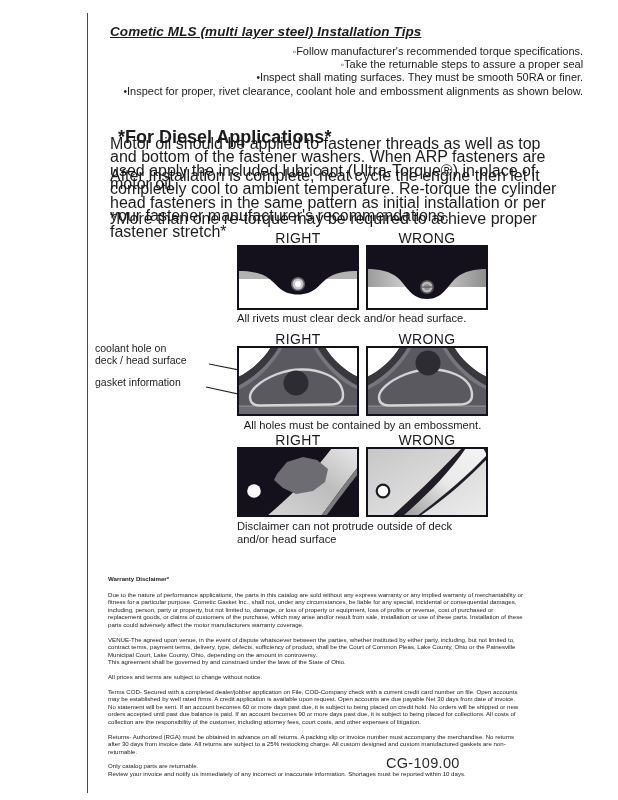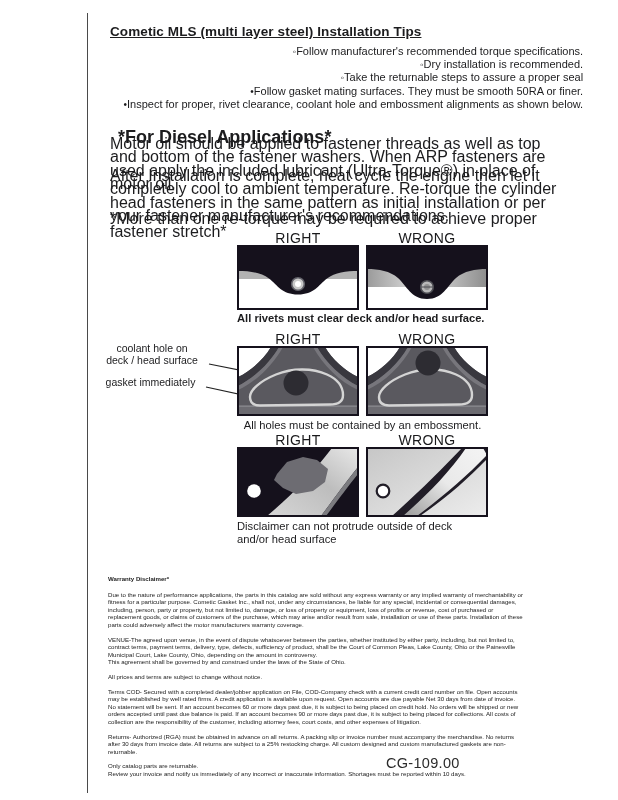--- a/index.html
+++ b/index.html
@@ -4,21 +4,21 @@
 <style>
   html,body { margin:0; padding:0; background:#ffffff; }
   .page {
     position:relative; width:618px; height:800px; background:#ffffff;
     font-family:"Liberation Sans", sans-serif; color:#1c1c1e; overflow:hidden;
   }
   .left-rule { position:absolute; left:87px; top:13px; width:1px; height:780px; background:#4a4a4a; }
 
   .title {
     position:absolute; left:110px; top:24px; margin:0;
-    font-size:13.5px; font-weight:bold; text-decoration:underline; letter-spacing:0.1px;
+    font-size:13.5px; font-weight:bold; text-decoration:underline; letter-spacing:0.1px;font-style:italic;
   }
 
   .tips { position:absolute; left:97px; top:45px; font-size:11px; line-height:13.2px; }
   .tip { white-space:nowrap;text-align:right; }
   .tip .mk { display:inline-block; width:9px; font-size:10px; }
   .tip.main .mk::before { content:"\25E6"; }
   .tip.sub { margin-left:21px; }
   .tip.sub .mk::before { content:"\2022"; }
 
   .diesel-h { position:absolute; left:110px; top:119px; margin:8px; font-size:18px; font-weight:bold; }
@@ -31,25 +31,25 @@
   #dg1 { top:230px; height:100px; }
   #dg2 { top:331px; height:101px; }
   #dg3 { top:432px; height:120px; }
   .dlab { position:absolute; top:0; width:122px; text-align:center; font-size:14px; letter-spacing:0.4px; color:#19191b; }
   .dlab.l { left:237px; }
   .dlab.w { left:366px; }
   .pnl { position:absolute; top:15px; }
   .pnl.l { left:237px; }
   .pnl.w { left:366px; }
   .cap { position:absolute; left:237px; font-size:11.2px; color:#1c1c1e; }
-  #dg1 .cap { top:82px;font-weight:bold; }
+  #dg1 .cap { top:82px; }
   #dg2 .cap { top:88px; width:251px; text-align:center; }
   #dg3 .cap { top:88px; line-height:13px; }
 
-  .slab { position:absolute; text-align:center; font-size:10.5px; line-height:11.6px; color:#1c1c1e; }
+  .slab { position:absolute; text-align:left; font-size:10.5px; line-height:11.6px; color:#1c1c1e; }
   #slab1 { left:95px; top:12px; width:114px; }
   #slab2 { left:95px; top:46px; width:111px; }
   .leaders { position:absolute; left:0; top:0; pointer-events:none; }
 
   .disc { position:absolute; left:108px; top:575px; width:415px; font-size:6.1px; line-height:7.6px; color:#222; }
   .disc .hd { font-weight:bold; margin:0 0 8px 0; }
   .disc p { margin:7px 0 0 0; }
   .disc .grp { margin:7px 0 0 0; }
 
   .pcode { position:absolute; left:386px; top:755px; font-size:14.5px; letter-spacing:0.3px; color:#2b2b2b; }
@@ -57,23 +57,22 @@
 </head>
 <body>
 
 <div class="page">
   <div class="left-rule"></div>
 
   <h1 class="title">Cometic MLS (multi layer steel) Installation Tips</h1>
 
   <div class="tips">
     <div class="tip main"><span class="mk"></span><span>Follow manufacturer's recommended torque specifications.</span></div>
-    <div class="tip main"><span class="mk"></span><span>Dry installation is recommended.</span></div>
     <div class="tip main"><span class="mk"></span><span>Take the returnable steps to assure a proper seal</span></div>
-    <div class="tip sub"><span class="mk"></span><span>Follow gasket mating surfaces.  They must be smooth 50RA or finer.</span></div>
+    <div class="tip sub"><span class="mk"></span><span>Inspect shall mating surfaces.  They must be smooth 50RA or finer.</span></div>
     <div class="tip sub"><span class="mk"></span><span>Inspect for proper, rivet clearance, coolant hole and embossment alignments as shown below.</span></div>
   </div>
 
   <h2 class="diesel-h">*For Diesel Applications*</h2>
   <p class="bodyp" id="p1">Motor oil should be applied to fastener threads as well as top and bottom of the fastener washers. When ARP fasteners are used apply the included lubricant (Ultra-Torque®) in place of motor oil.</p>
   <p class="bodyp" id="p2">After Installation is complete, heat cycle the engine then let it completely cool to ambient temperature. Re-torque the cylinder head fasteners in the same pattern as initial installation or per your fastener manufacturer's recommendations.</p>
   <p class="bodyp" id="note">*More than one re-torque may be required to achieve proper fastener stretch*</p>
 
   <section class="dgsec" id="dg1">
     <div class="dlab l">RIGHT</div>
@@ -106,21 +105,21 @@
   </section>
 
   <section class="dgsec" id="dg2">
     <div class="dlab l">RIGHT</div>
     <div class="dlab w">WRONG</div>
 
     <div class="slab" id="slab1">
       <div>coolant hole on</div>
       <div>deck / head surface</div>
     </div>
-    <div class="slab" id="slab2">gasket immediately</div>
+    <div class="slab" id="slab2">gasket information</div>
     <svg class="leaders" width="618" height="101">
       <line x1="209" y1="33" x2="294" y2="50" stroke="#222" stroke-width="1.2"></line>
       <line x1="206" y1="56" x2="257" y2="67" stroke="#222" stroke-width="1.2"></line>
     </svg>
 
     <svg class="pnl l" width="122" height="70" viewBox="0 0 122 70">
       <rect width="122" height="70" fill="#5a595f"></rect>
       <rect x="1" y="60" width="120" height="9" fill="#6c6b71"></rect>
       <rect x="1" y="59.5" width="120" height="1.2" fill="#8e8d93"></rect>
       <path d="M1,1 L34,1 C27,13 14,25 1,31 Z" fill="#ffffff"></path>

